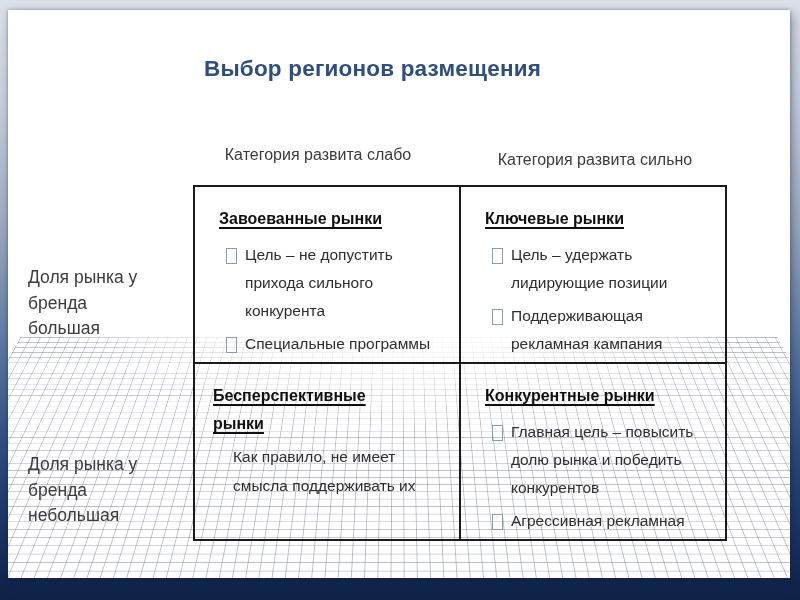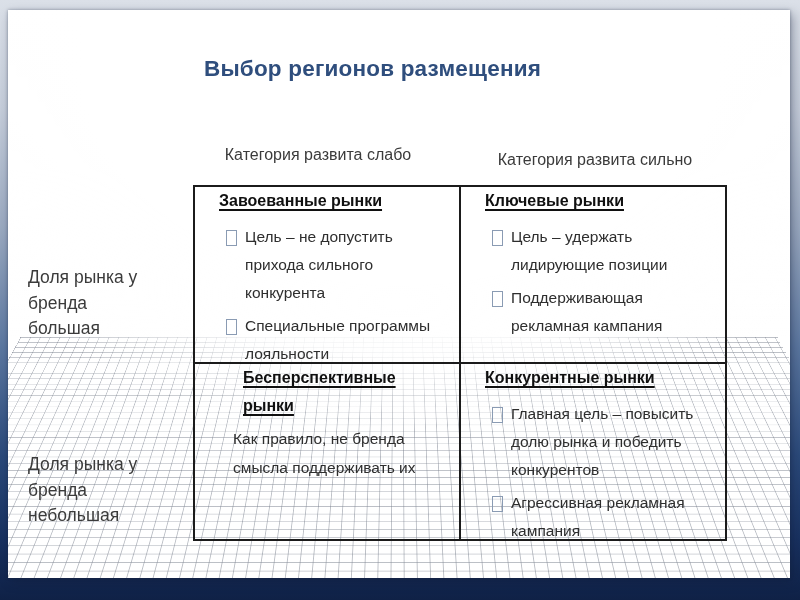--- a/index.html
+++ b/index.html
@@ -52,30 +52,30 @@
     margin-top: 29px;
   }
   .row-label.top    { top: 236px; }
   .row-label.bottom { top: 423px; }
   .matrix {
     position: absolute; left: 193px; top: 185px; width: 534px; height: 356px;
     border: 2px solid #1b1b1b; box-sizing: border-box;
     display: grid; grid-template-columns: 266px 264px; grid-template-rows: 177px 175px;
     background: transparent;
   }
-  .cell { box-sizing: border-box; padding-top: 0; overflow: hidden; }
+  .cell { box-sizing: border-box; padding-top: 18px; overflow: hidden; }
   .cell.tl { border-right: 2px solid #1b1b1b; border-bottom: 2px solid #1b1b1b; }
   .cell.tr { border-bottom: 2px solid #1b1b1b; }
   .cell.bl { border-right: 2px solid #1b1b1b; }
   .cell-heading {
     margin: 0 0 0 24px; font-size: 16px; font-weight: bold; color: #101010;
     line-height: 28px; white-space: pre-line;
     text-decoration: underline; text-decoration-thickness: 1.5px; text-underline-offset: 3px;
   }
-  .cell.bl .cell-heading { margin-left: 48px; }
+  .cell.bl .cell-heading { margin-left: 18px; }
   .bullet-list { margin-top: 8px; }
   .bullet-item { display: flex; align-items: flex-start; margin: 0 0 5px 31px; }
   .tofu {
     flex: 0 0 auto; width: 9px; height: 14px; margin: 7px 8px 0 0;
     border: 1px solid #8a9bb3; background: transparent;
   }
   .bullet-text, .cell-body {
     font-size: 15.5px; line-height: 28px; color: #2e2e2e; white-space: pre-line;
   }
   .cell-body { margin: 4px 0 0 38px; line-height: 29px; }
@@ -132,21 +132,21 @@
           <span class="tofu"></span>
           <span class="bullet-text">Поддерживающая
 рекламная кампания</span>
         </div>
       </div>
     </div>
 
     <div class="cell bl">
       <div class="cell-heading">Бесперспективные
 рынки</div>
-      <div class="cell-body">Как правило, не бренда
+      <div class="cell-body">Как правило, не имеет
 смысла поддерживать их</div>
     </div>
 
     <div class="cell br">
       <div class="cell-heading">Конкурентные рынки</div>
       <div class="bullet-list">
         <div class="bullet-item">
           <span class="tofu"></span>
           <span class="bullet-text">Главная цель – повысить
 долю рынка и победить

